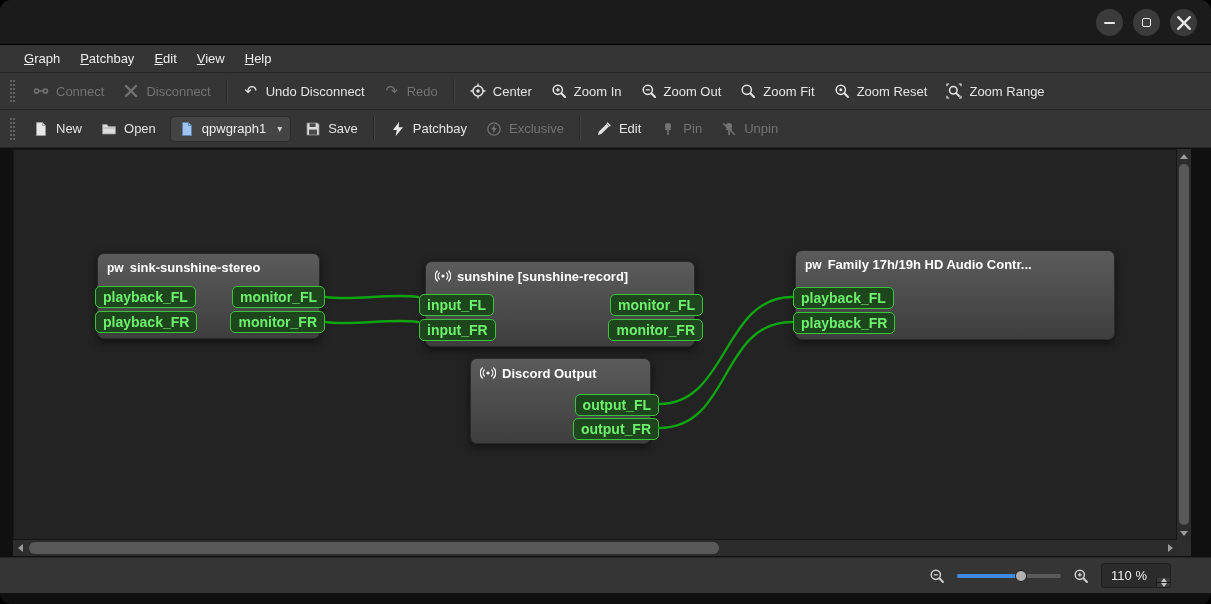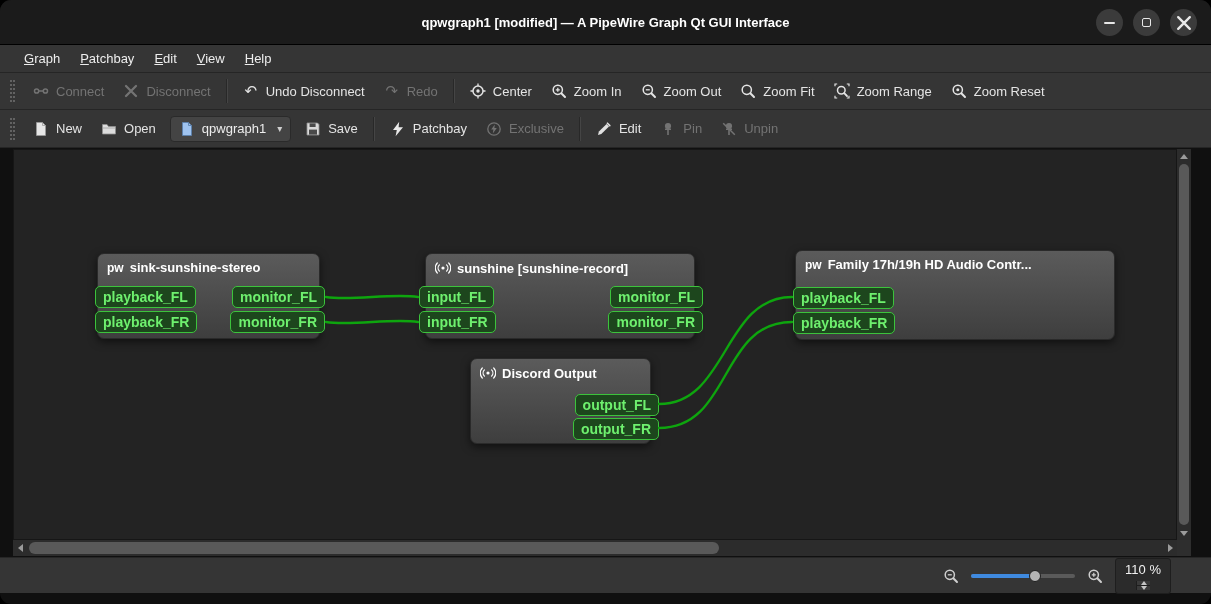--- a/index.html
+++ b/index.html
@@ -38,21 +38,21 @@
   .canvas{position:absolute;left:0;top:0;right:14px;bottom:16px;background:#232323;border:1px solid #161616;overflow:hidden;}
 
   .node{position:absolute;background:linear-gradient(180deg,#5b5b5b,#3e3e3e);border:1px solid #2a2a2a;border-radius:7px;box-shadow:0 3px 9px rgba(0,0,0,.55);z-index:1;}
   .node-header{display:flex;align-items:center;gap:6px;padding:6px 9px 0 9px;color:#ffffff;font-size:13px;font-weight:bold;white-space:nowrap;overflow:hidden;}
   .pw-badge{font-size:12px;font-weight:bold;color:#ffffff;line-height:14px;}
   .port{position:absolute;font-size:14px;font-weight:bold;color:#6ef06e;background:#1d461d;border:1px solid #3cc33c;border-radius:5px;padding:2px 7px;white-space:nowrap;z-index:2;}
   .pl{left:-3px;}
   .pr{right:-6px;}
   .row1{top:32px;} .row2{top:57px;}
   .node-sink{left:83px;top:103px;width:223px;height:86px;}
-  .node-sunshine{left:411px;top:103px;width:270px;height:86px;text-align:right;}
+  .node-sunshine{left:411px;top:111px;width:270px;height:86px;text-align:right;}
   .node-sunshine .pl{left:-7px;} .node-sunshine .pr{right:-9px;}
   .node-family{left:781px;top:100px;width:320px;height:90px;}
   .node-family .row1{top:36px;} .node-family .row2{top:61px;}
   .node-discord{left:456px;top:208px;width:181px;height:86px;}
   .node-discord .pr{right:-9px;}
   .node-discord .row1{top:35px;} .node-discord .row2{top:59px;}
 
   .cables{position:absolute;left:0;top:0;z-index:3;pointer-events:none;}
   .cable{fill:none;stroke:#0ea50e;stroke-width:2.4;stroke-linecap:round;pointer-events:stroke;}
 
@@ -69,36 +69,35 @@
   .tri-down{border-left:4px solid transparent;border-right:4px solid transparent;border-top:5px solid #9b9b9b;}
   .tri-left{border-top:4px solid transparent;border-bottom:4px solid transparent;border-right:5px solid #9b9b9b;}
   .tri-right{border-top:4px solid transparent;border-bottom:4px solid transparent;border-left:5px solid #9b9b9b;}
 
   
   .statusbar{position:absolute;left:0;right:0;top:557px;height:36px;background:#353535;border-top:1px solid #262626;display:flex;align-items:center;justify-content:flex-end;gap:12px;padding-right:40px;}
   .zoom-slider{position:relative;width:104px;height:16px;}
   .zs-track{position:absolute;left:0;right:0;top:6px;height:4px;border-radius:2px;background:#5a5a5a;}
   .zs-fill{position:absolute;left:0;top:6px;width:60%;height:4px;border-radius:2px;background:#3f8ae0;}
   .zs-handle{position:absolute;left:56%;top:2px;width:12px;height:12px;border-radius:50%;background:#b3b3b3;border:1px solid #1e1e1e;}
-  .spin{display:flex;align-items:center;background:#2b2b2b;border:1px solid #1e1e1e;border-radius:3px;height:36px;overflow:hidden;flex-direction:column;}
+  .spin{display:flex;align-items:flex-end;background:#2b2b2b;border:1px solid #1e1e1e;border-radius:3px;height:25px;overflow:hidden;}
   .spin-value{color:#f0f0f0;font-size:13px;line-height:22px;padding:0 9px;}
   .spin-arrows{display:flex;flex-direction:column;width:14px;border-left:1px solid #1e1e1e;}
   .spin-up,.spin-down{flex:1;display:flex;align-items:center;justify-content:center;background:#3a3a3a;}
   .spin-up{border-bottom:1px solid #1e1e1e;}
   .spin .tri-up{border-left-width:3px;border-right-width:3px;border-bottom-width:4px;border-bottom-color:#c4c4c4;}
   .spin .tri-down{border-left-width:3px;border-right-width:3px;border-top-width:4px;border-top-color:#c4c4c4;}
   .status-zoom-icon{color:#cfcfcf;}
 </style>
 </head>
 <body>
 
 <div class="window">
 
   <div class="titlebar">
-    <div class="title">qpwgraph1 [modified] — A PipeWire Graph Qt GUI Interface</div>
     <div class="win-controls">
       <div class="winbtn">
           <span class="glyph-min"></span>
         </div>
       <div class="winbtn">
           <span class="glyph-max"></span>
         </div>
       <div class="winbtn">
         <svg class="icon16" width="11" height="11" viewBox="0 0 11 11">
             <path d="M1.5 1.5l8 8M9.5 1.5l-8 8" stroke="#e8e8e8" stroke-width="1.6" stroke-linecap="round"></path>
@@ -178,34 +177,34 @@
     <button class="tb-btn">
       <svg class="icon16" viewBox="0 0 16 16">
           <circle cx="6.8" cy="6.8" r="4.6" fill="none" stroke="currentColor" stroke-width="1.5"></circle>
           <path d="M10.3 10.3L14 14" stroke="currentColor" stroke-width="2" stroke-linecap="round"></path>
         </svg>
       <span>Zoom Fit</span>
     </button>
 
     <button class="tb-btn">
       <svg class="icon16" viewBox="0 0 16 16">
+          <circle cx="6.8" cy="6.8" r="4.6" fill="none" stroke="currentColor" stroke-width="1.5"></circle>
+          <circle cx="6.8" cy="6.8" r="1.5" fill="currentColor"></circle>
+          <path d="M10.3 10.3L14 14" stroke="currentColor" stroke-width="2" stroke-linecap="round"></path>
+        </svg>
+      <span>Zoom Reset</span>
+    </button>
+
+    <button class="tb-btn">
+      <svg class="icon16" viewBox="0 0 16 16">
           <path d="M1 3.2V1h2.2M12.8 1H15v2.2M15 12.8V15h-2.2M3.2 15H1v-2.2" fill="none" stroke="currentColor" stroke-width="1.2"></path>
           <circle cx="7.3" cy="7.3" r="3.8" fill="none" stroke="currentColor" stroke-width="1.5"></circle>
           <path d="M10.2 10.2L13 13" stroke="currentColor" stroke-width="1.8" stroke-linecap="round"></path>
         </svg>
       <span>Zoom Range</span>
-    </button>
-
-    <button class="tb-btn">
-      <svg class="icon16" viewBox="0 0 16 16">
-          <circle cx="6.8" cy="6.8" r="4.6" fill="none" stroke="currentColor" stroke-width="1.5"></circle>
-          <circle cx="6.8" cy="6.8" r="1.5" fill="currentColor"></circle>
-          <path d="M10.3 10.3L14 14" stroke="currentColor" stroke-width="2" stroke-linecap="round"></path>
-        </svg>
-      <span>Zoom Reset</span>
     </button>
   </div>
 
   <div class="toolbar toolbar2">
     <span class="tb-handle"></span>
 
     <button class="tb-btn">
       <svg class="icon16" viewBox="0 0 16 16">
           <path d="M3.5 1.5h6l3 3v10h-9z" fill="#e6e6e6" stroke="#9a9a9a" stroke-width="0.8"></path>
           <path d="M9.5 1.5v3h3" fill="none" stroke="#9a9a9a" stroke-width="0.8"></path>

